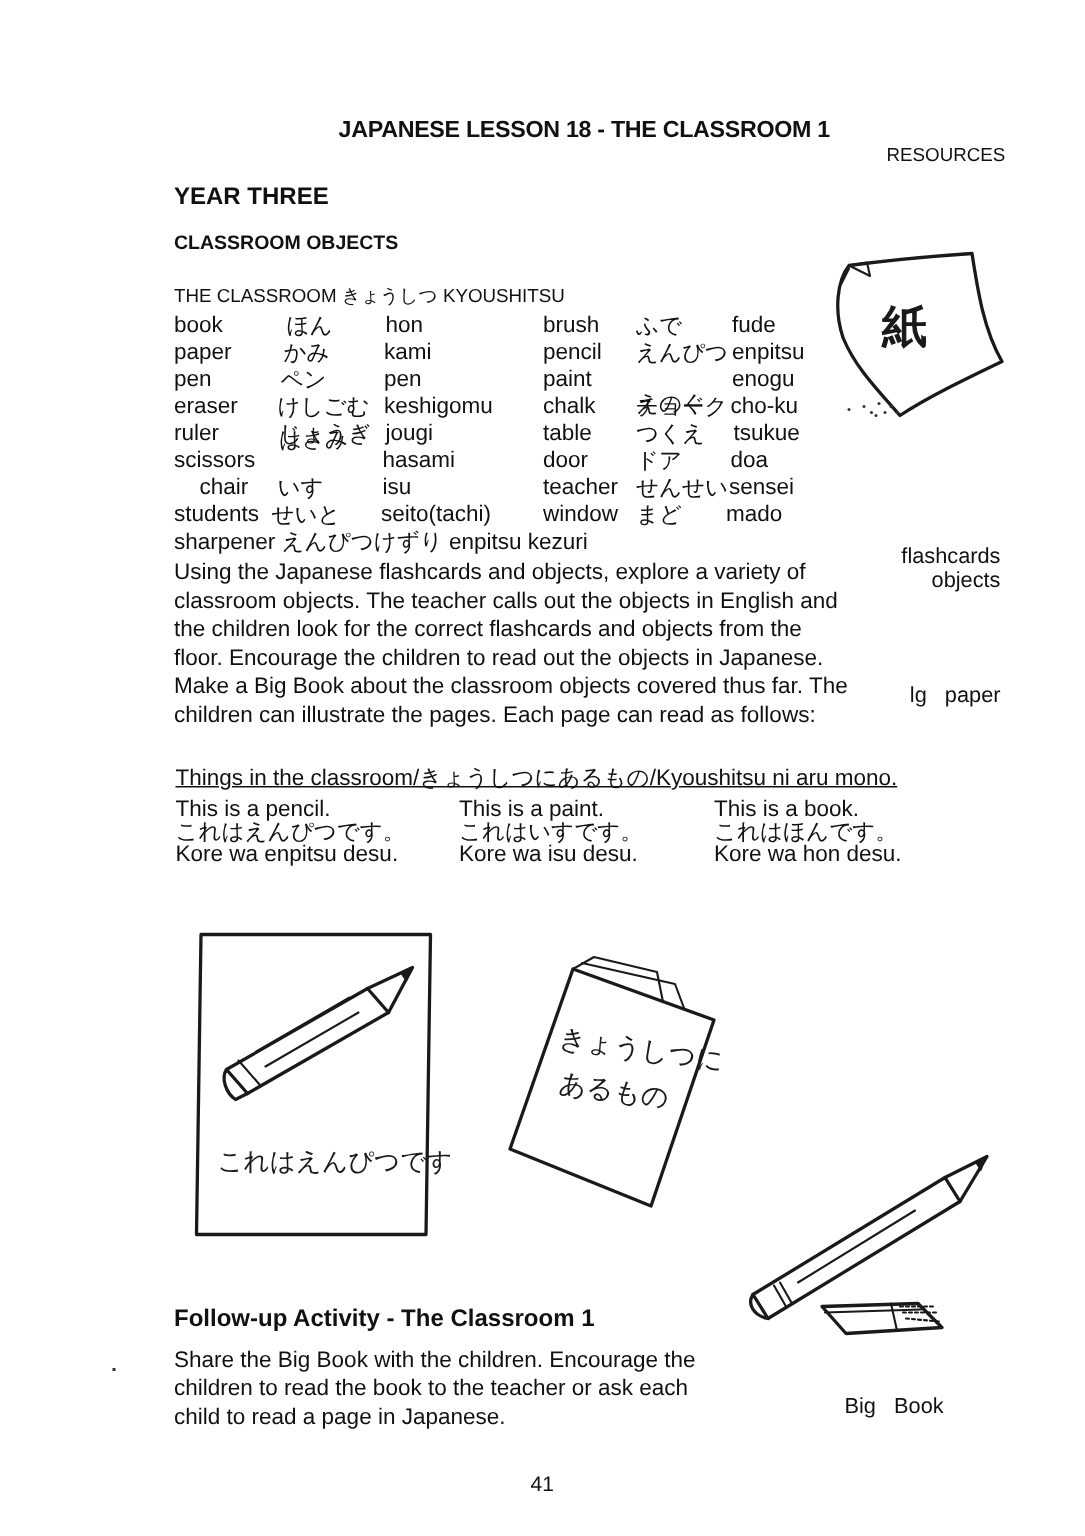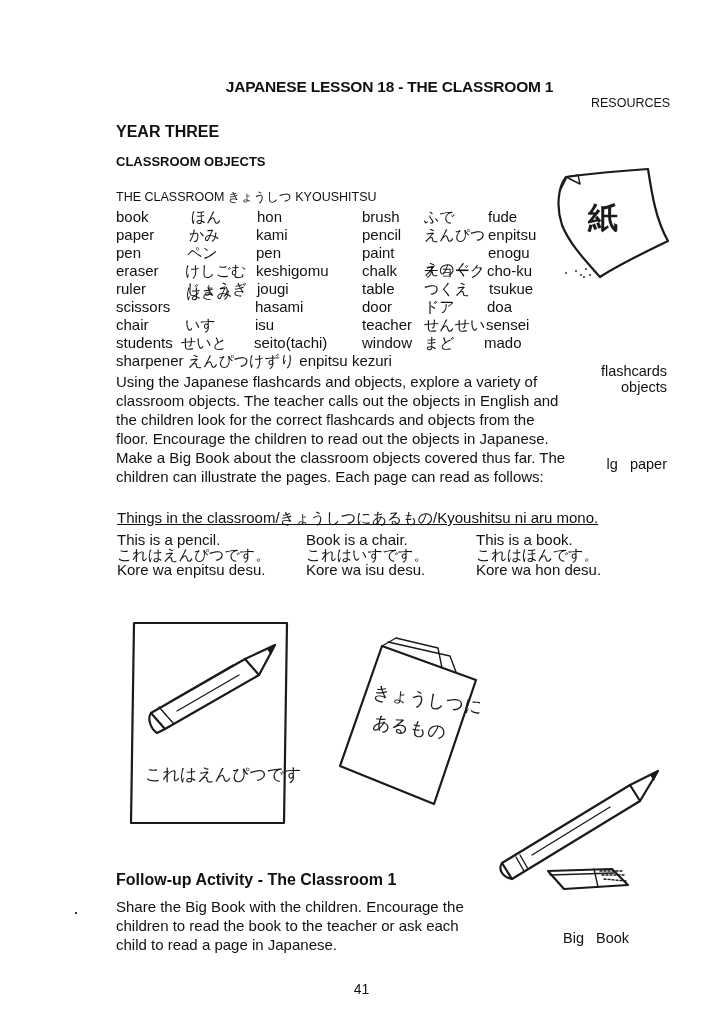--- a/index.html
+++ b/index.html
@@ -61,21 +61,21 @@
     <span class="abs vcell" style="left:116px;top:280px">ruler</span>
     <span class="abs vcell" style="left:186px;top:280px">じょうぎ</span>
     <span class="abs vcell" style="left:257px;top:280px">jougi</span>
   </div>
   <div>
     <span class="abs vcell" style="left:116px;top:298px">scissors</span>
     <span class="abs vcell" style="left:186px;top:284px">はさみ</span>
     <span class="abs vcell" style="left:255px;top:298px">hasami</span>
   </div>
   <div>
-    <span class="abs vcell" style="left:116px;top:316px">chair</span>
+    <span class="abs vcell" style="left:133px;top:316px">chair</span>
     <span class="abs vcell" style="left:185px;top:316px">いす</span>
     <span class="abs vcell" style="left:255px;top:316px">isu</span>
   </div>
   <div>
     <span class="abs vcell" style="left:116px;top:334px">students</span>
     <span class="abs vcell" style="left:181px;top:334px">せいと</span>
     <span class="abs vcell" style="left:254px;top:334px">seito(tachi)</span>
   </div>
 </div>
 
@@ -148,21 +148,21 @@
 <div class="abs body-text">Using the Japanese flashcards and objects, explore a variety of classroom objects. The teacher calls out the objects in English and the children look for the correct flashcards and objects from the floor. Encourage the children to read out the objects in Japanese. Make a Big Book about the classroom objects covered thus far. The children can illustrate the pages. Each page can read as follows:</div>
 
 <div class="abs things">Things in the classroom/きょうしつにあるもの/Kyoushitsu ni aru mono.</div>
 
 <div class="abs example" style="left:117px">
   <div>This is a pencil.</div>
   <div>これはえんぴつです。</div>
   <div>Kore wa enpitsu desu.</div>
 </div>
 <div class="abs example" style="left:306px">
-  <div>Book is a chair.</div>
+  <div>This is a paint.</div>
   <div>これはいすです。</div>
   <div>Kore wa isu desu.</div>
 </div>
 <div class="abs example" style="left:476px">
   <div>This is a book.</div>
   <div>これはほんです。</div>
   <div>Kore wa hon desu.</div>
 </div>
 
 <svg class="abs" style="left:125px;top:615px" width="175" height="215" viewBox="0 0 175 215">

